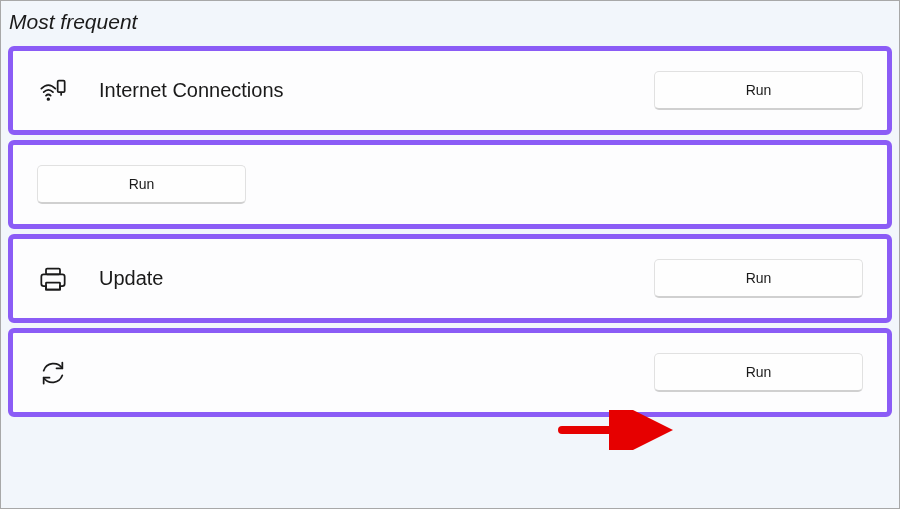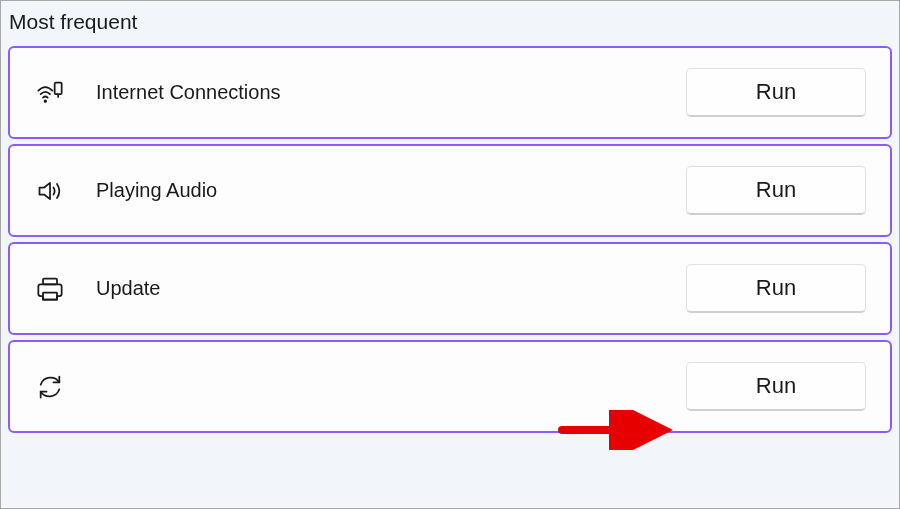--- a/index.html
+++ b/index.html
@@ -12,27 +12,28 @@
       background: #f2f6fb;
       width: 900px;
       height: 509px;
       border: 1px solid #a8a8a8;
       overflow: hidden;
     }
     .section-header {
       font-size: 21px;
       color: #1a1a1a;
       padding: 9px 8px 12px 8px;
+      font-style: italic;
     }
     .troubleshooter-list {
       padding: 0 7px;
     }
     .troubleshooter-item {
       background: #fdfdfe;
-      border: 2px solid #8b5cf6;
+      border: 5px solid #8b5cf6;
       border-radius: 6px;
       padding: 20px 24px;
       margin-bottom: 5px;
       display: flex;
       align-items: center;
       justify-content: space-between;
     }
     .item-left {
       display: flex;
       align-items: center;
@@ -55,23 +56,23 @@
     .item-label {
       font-size: 20px;
       color: #1a1a1a;
     }
     .run-button {
       background: #fefefe;
       border: 1px solid #e1e1e1;
       border-bottom: 2px solid #d0d0d0;
       border-radius: 5px;
       padding: 10px 16px;
-      width: 180px;
+      width: 209px;
       text-align: center;
-      font-size: 22px;
+      font-size: 14px;
       color: #1a1a1a;
       cursor: pointer;
       font-family: inherit;
     }
     .arrow {
       position: absolute;
       left: 557px;
       top: 410px;
       pointer-events: none;
     }
@@ -94,30 +95,20 @@
           <rect x="16" y="3" width="6" height="10" rx="1"></rect>
           <line x1="19" y1="13" x2="19" y2="16"></line>
         </svg>
       </span>
       <span class="item-label">Internet Connections</span>
     </div>
     <button class="run-button">Run</button>
   </div>
 
   <div class="troubleshooter-item">
-    <div class="item-left">
-      <span class="icon-wrap">
-        <svg viewBox="0 0 24 24">
-          <path d="M3 9 L3 15 L7 15 L12 19 L12 5 L7 9 Z" stroke-linejoin="round"></path>
-          <path d="M15 9 Q17 12 15 15" stroke-linecap="round"></path>
-          <path d="M18 6 Q22 12 18 18" stroke-linecap="round"></path>
-        </svg>
-      </span>
-      <span class="item-label">Playing Audio</span>
-    </div>
     <button class="run-button">Run</button>
   </div>
 
   <div class="troubleshooter-item">
     <div class="item-left">
       <span class="icon-wrap">
         <svg viewBox="0 0 24 24">
           <rect x="6" y="3" width="12" height="5" rx="1"></rect>
           <path d="M4 8 L20 8 Q22 8 22 10 L22 16 Q22 18 20 18 L18 18 L18 21 L6 21 L6 18 L4 18 Q2 18 2 16 L2 10 Q2 8 4 8 Z"></path>
           <rect x="6" y="15" width="12" height="6" rx="0.5"></rect>

